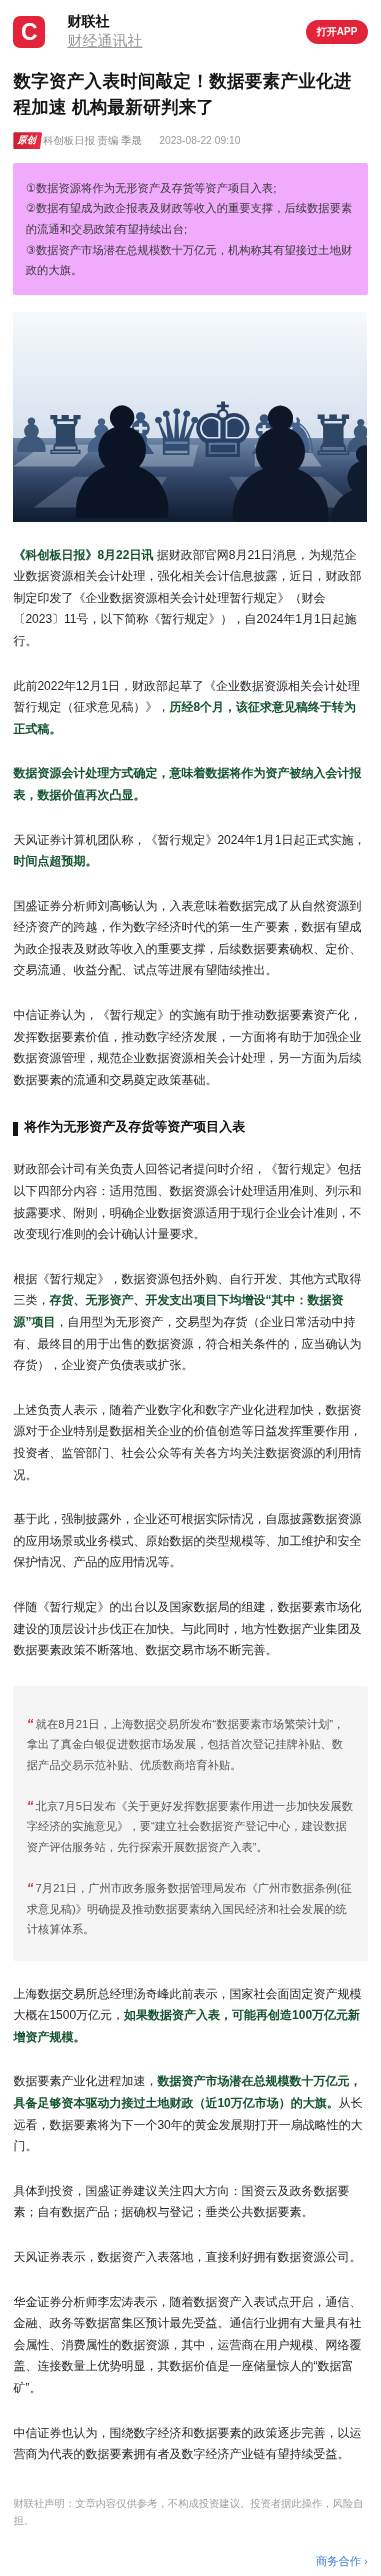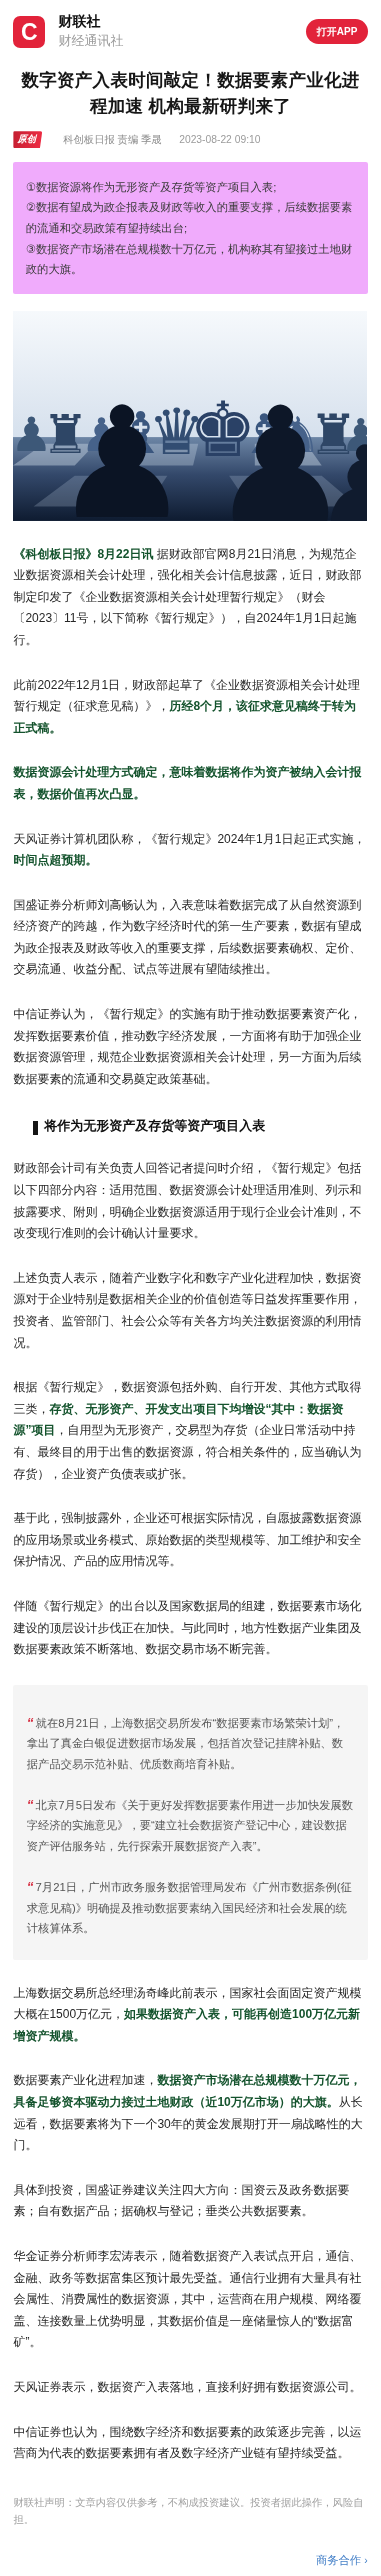--- a/index.html
+++ b/index.html
@@ -11,60 +11,60 @@
   }
   .page { width:381px; padding:0 13.4px; }
 
   
   .topbar { display:flex; align-items:center; padding:13.4px 0 5.2px 0; }
   .logo {
     width:32px; height:32px; border-radius:7.2px; background:#e2233a;
     color:#fff; font-weight:bold; font-size:23px; line-height:32px;
     text-align:center; flex:0 0 auto;
   }
-  .brand-wrap { margin-left:13px; }
+  .brand-wrap { margin-left:22px; }
   .brand { font-size:14px; font-weight:700; color:#111; line-height:1.2; }
-  .brand-sub { font-size:13px; color:#9a9a9a; margin-top:1.5px; }
+  .brand-sub { font-size:15px; color:#9a9a9a; margin-top:1.5px;text-decoration:underline; }
   .open-app {
     margin-left:auto; background:#e2233a; color:#fff; font-weight:700;
     font-size:10px; padding:5.2px 10.3px; border-radius:13.4px; border:none;
     cursor:pointer;
   }
 
   
   .title {
     margin-top:13.4px; font-size:17.5px; font-weight:800; color:#161616;
-    line-height:1.48; letter-spacing:0.3px;text-align:center;
+    line-height:1.48; letter-spacing:0.3px;
   }
   .byline { display:flex; align-items:center; margin-top:11.3px; }
   .badge {
     background:linear-gradient(100deg,#c41f31,#ef2c44);
     color:#fff; font-size:9.3px; font-style:italic; font-weight:700;
     padding:1.5px 6.2px 2.1px 4.1px; border-radius:1.5px;
     clip-path:polygon(0 0,100% 0,92% 100%,0 100%);
   }
-  .byline .source { margin-left:21px; font-size:10.3px; color:#8c8c8c; }
+  .byline .source { margin-left:1px; font-size:10.3px; color:#8c8c8c; }
   .byline .date { margin-left:17.5px; font-size:10.3px; color:#9b9b9b; }
 
   
   .summary {
     margin-top:14.4px; background:#f0abfc; border-radius:2.1px;
     padding:14.4px 12.4px; font-size:11.3px; line-height:20.6px; color:#3a3a3a;
   }
 
   
   .hero { margin:16.5px 0 7.2px 0; }
   .hero svg { display:block; width:354px; height:210px; }
 
   
   .para { font-size:12px; line-height:21.6px; margin-top:23px; color:#262626; }
   .para b { color:#14532d; }
   .section-h {
     display:flex; align-items:flex-end; margin-top:27px;
-    font-size:13px; font-weight:800; color:#111;margin-left:20px;
+    font-size:13px; font-weight:800; color:#111;
   }
   .section-h .bar {
     width:4.6px; height:14px; background:#151515; margin-right:6.2px;
     flex:0 0 auto;
   }
   .quote-box {
     margin-top:24px; background:#f5f5f5; border-radius:2.1px;
     padding:7.2px 13.4px 20.6px 13.4px;
   }
   .quote-item {
@@ -156,34 +156,34 @@
       <p class="para"><span>此前2022年12月1日，财政部起草了《企业数据资源相关会计处理暂行规定（征求意见稿）》，</span><b>历经8个月，该征求意见稿终于转为正式稿。</b></p>
       <p class="para"><b>数据资源会计处理方式确定，意味着数据将作为资产被纳入会计报表，数据价值再次凸显。</b></p>
       <p class="para"><span>天风证券计算机团队称，《暂行规定》2024年1月1日起正式实施，</span><b>时间点超预期。</b></p>
       <p class="para"><span>国盛证券分析师刘高畅认为，入表意味着数据完成了从自然资源到经济资产的跨越，作为数字经济时代的第一生产要素，数据有望成为政企报表及财政等收入的重要支撑，后续数据要素确权、定价、交易流通、收益分配、试点等进展有望陆续推出。</span></p>
       <p class="para"><span>中信证券认为，《暂行规定》的实施有助于推动数据要素资产化，发挥数据要素价值，推动数字经济发展，一方面将有助于加强企业数据资源管理，规范企业数据资源相关会计处理，另一方面为后续数据要素的流通和交易奠定政策基础。</span></p>
       <div class="section-h">
         <span class="bar"></span>
         <span>将作为无形资产及存货等资产项目入表</span>
       </div>
       <p class="para"><span>财政部会计司有关负责人回答记者提问时介绍，《暂行规定》包括以下四部分内容：适用范围、数据资源会计处理适用准则、列示和披露要求、附则，明确企业数据资源适用于现行企业会计准则，不改变现行准则的会计确认计量要求。</span></p>
+      <p class="para"><span>根据《暂行规定》，数据资源包括外购、自行开发、其他方式取得三类，</span><b>存货、无形资产、开发支出项目下均增设“其中：数据资源”项目</b><span>，自用型为无形资产，交易型为存货（企业日常活动中持有、最终目的用于出售的数据资源，符合相关条件的，应当确认为存货），企业资产负债表或扩张。</span></p>
       <p class="para"><span>上述负责人表示，随着产业数字化和数字产业化进程加快，数据资源对于企业特别是数据相关企业的价值创造等日益发挥重要作用，投资者、监管部门、社会公众等有关各方均关注数据资源的利用情况。</span></p>
-      <p class="para"><span>根据《暂行规定》，数据资源包括外购、自行开发、其他方式取得三类，</span><b>存货、无形资产、开发支出项目下均增设“其中：数据资源”项目</b><span>，自用型为无形资产，交易型为存货（企业日常活动中持有、最终目的用于出售的数据资源，符合相关条件的，应当确认为存货），企业资产负债表或扩张。</span></p>
       <p class="para"><span>基于此，强制披露外，企业还可根据实际情况，自愿披露数据资源的应用场景或业务模式、原始数据的类型规模等、加工维护和安全保护情况、产品的应用情况等。</span></p>
       <p class="para"><span>伴随《暂行规定》的出台以及国家数据局的组建，数据要素市场化建设的顶层设计步伐正在加快。与此同时，地方性数据产业集团及数据要素政策不断落地、数据交易市场不断完善。</span></p>
       <div class="quote-box">
         <div class="quote-item"><span class="qmark">“</span><span>就在8月21日，上海数据交易所发布“数据要素市场繁荣计划”，拿出了真金白银促进数据市场发展，包括首次登记挂牌补贴、数据产品交易示范补贴、优质数商培育补贴。</span></div>
         <div class="quote-item"><span class="qmark">“</span><span>北京7月5日发布《关于更好发挥数据要素作用进一步加快发展数字经济的实施意见》，要“建立社会数据资产登记中心，建设数据资产评估服务站，先行探索开展数据资产入表”。</span></div>
         <div class="quote-item"><span class="qmark">“</span><span>7月21日，广州市政务服务数据管理局发布《广州市数据条例(征求意见稿)》明确提及推动数据要素纳入国民经济和社会发展的统计核算体系。</span></div>
       </div>
       <p class="para"><span>上海数据交易所总经理汤奇峰此前表示，国家社会面固定资产规模大概在1500万亿元，</span><b>如果数据资产入表，可能再创造100万亿元新增资产规模。</b></p>
       <p class="para"><span>数据要素产业化进程加速，</span><b>数据资产市场潜在总规模数十万亿元，具备足够资本驱动力接过土地财政（近10万亿市场）的大旗。</b><span>从长远看，数据要素将为下一个30年的黄金发展期打开一扇战略性的大门。</span></p>
       <p class="para"><span>具体到投资，国盛证券建议关注四大方向：国资云及政务数据要素；自有数据产品；据确权与登记；垂类公共数据要素。</span></p>
+      <p class="para"><span>天风证券表示，数据资产入表落地，直接利好拥有数据资源公司。</span></p>
       <p class="para"><span>华金证券分析师李宏涛表示，随着数据资产入表试点开启，通信、金融、政务等数据富集区预计最先受益。通信行业拥有大量具有社会属性、消费属性的数据资源，其中，运营商在用户规模、网络覆盖、连接数量上优势明显，其数据价值是一座储量惊人的“数据富矿”。</span></p>
-      <p class="para"><span>天风证券表示，数据资产入表落地，直接利好拥有数据资源公司。</span></p>
       <p class="para"><span>中信证券也认为，围绕数字经济和数据要素的政策逐步完善，以运营商为代表的数据要素拥有者及数字经济产业链有望持续受益。</span></p>
     </div>
 
   <p class="disclaimer">财联社声明：文章内容仅供参考，不构成投资建议。投资者据此操作，风险自担。</p>
   <div class="biz-row">
     <a class="biz-link">
       <span>商务合作</span>
       <span class="chev">›</span>
     </a>
   </div>

